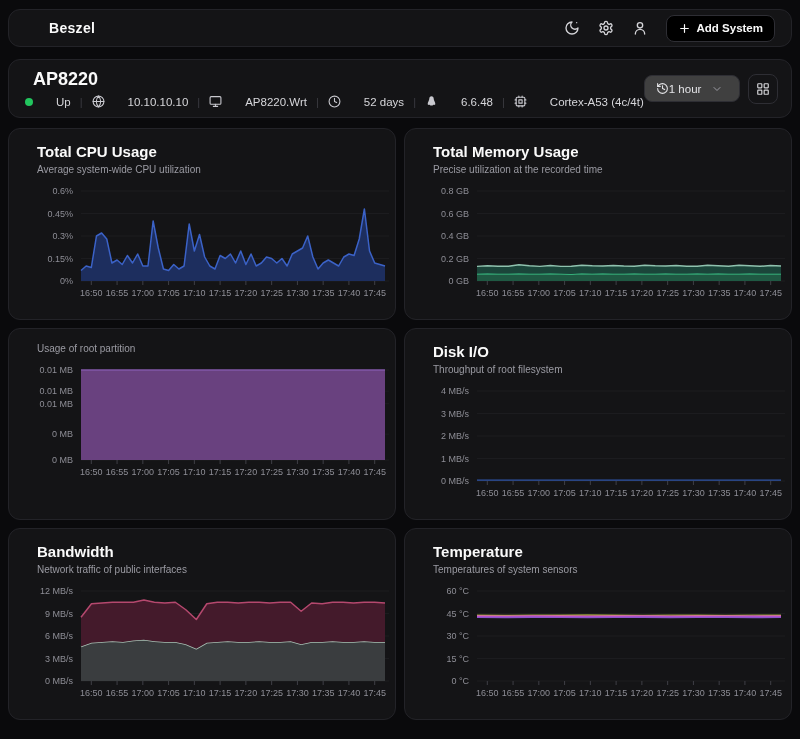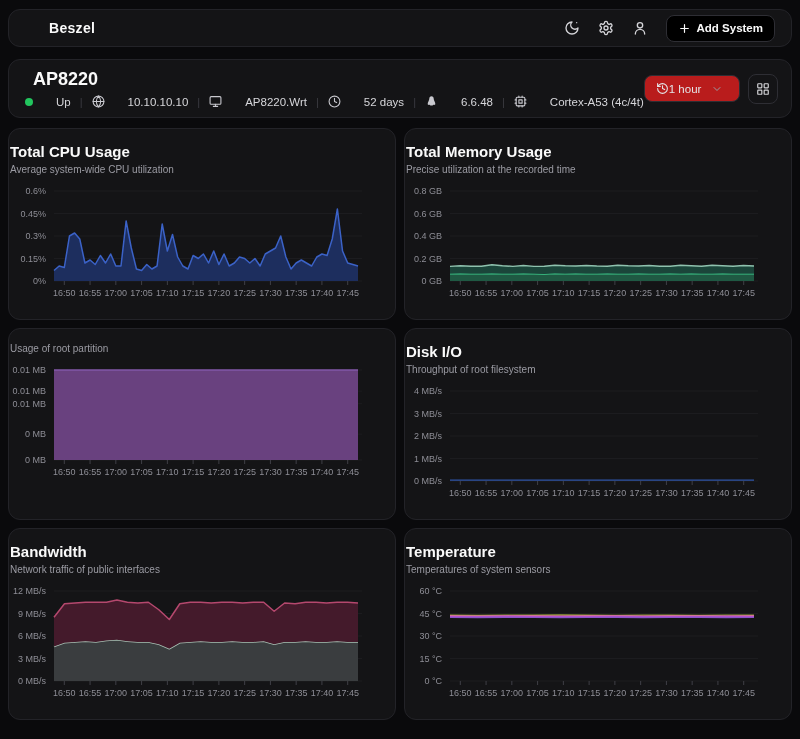--- a/index.html
+++ b/index.html
@@ -22,27 +22,27 @@
 
   
   .header-card { display:flex; justify-content:space-between; align-items:center; padding:9px 16px; margin-bottom:10px; min-height:52px; }
   .sys-title { font-size:18px; font-weight:700; margin:0 8px 5px; }
   .meta-row { display:flex; align-items:center; gap:9px; font-size:11.5px; color:#d6d6da; }
   .meta-item { display:flex; align-items:center; gap:23px; white-space:nowrap; }
   .meta-item svg { color:#c9c9cf; }
   .sep { color:#3c3c42; font-size:11px; }
   .dot { width:8px; height:8px; border-radius:50%; background:#22c55e; }
   .header-controls { display:flex; align-items:center; gap:8px; }
-  .range-select { display:flex; align-items:center; border:1px solid #2e2e34; background:#b91c1c; border-radius:8px; padding:6px 11px; font-size:11.5px; color:#e4e4e7; cursor:pointer; font-family:inherit; min-width:96px; }
+  .range-select { display:flex; align-items:center; border:1px solid #2e2e34; background:#404040; border-radius:8px; padding:6px 11px; font-size:11.5px; color:#e4e4e7; cursor:pointer; font-family:inherit; min-width:96px; }
   .range-select .chev { margin-left:10px; color:#9b9ba3; }
   .grid-btn { width:30px; height:30px; border:1px solid #2e2e34; background:#141416; border-radius:8px; display:flex; align-items:center; justify-content:center; color:#d4d4d8; cursor:pointer; }
 
   
   .grid { display:grid; grid-template-columns:1fr 1fr; gap:8px; }
-  .chart-card { height:192px; padding:14px 1px 8px; overflow:hidden; }
+  .chart-card { height:192px; padding:14px 28px 8px; overflow:hidden; }
   .chart-title { font-size:15px; font-weight:700; margin:0 0 4px; }
   .chart-subtitle { font-size:10px; color:#9b9ba3; margin:0 0 8px; }
   .chart svg { display:block; }
 </style>
 </head>
 <body>
 
 <header class="card navbar">
   <div class="brand">Beszel</div>
   <div class="nav-actions">

